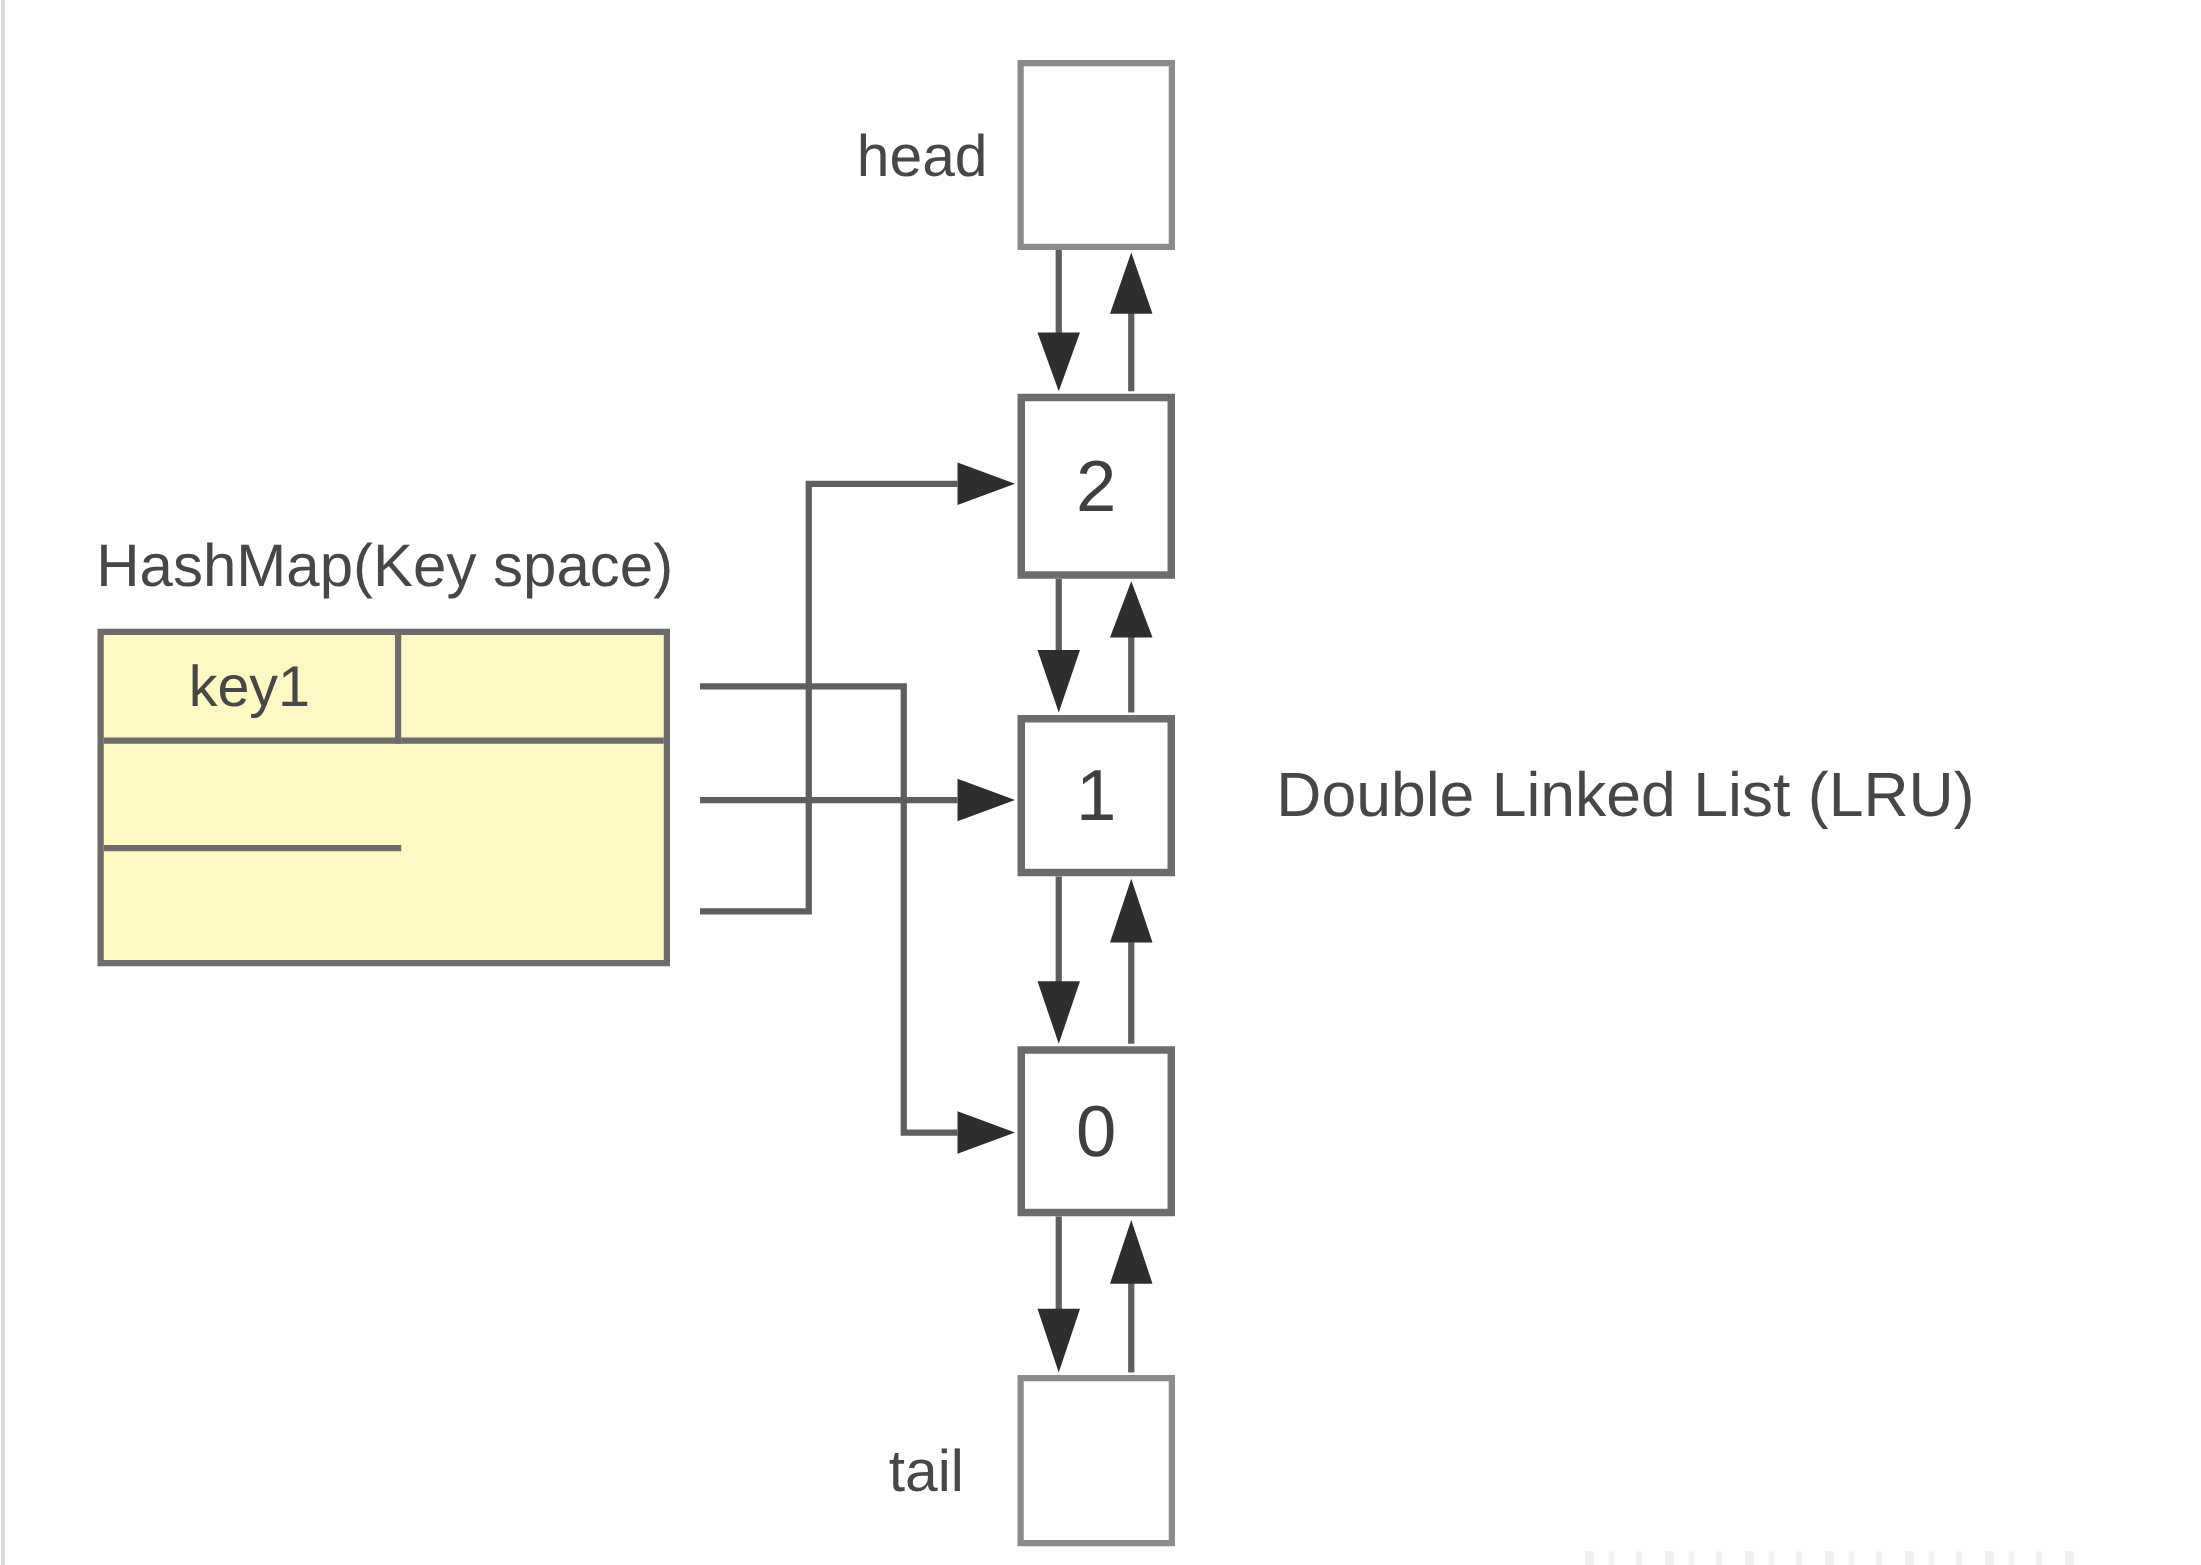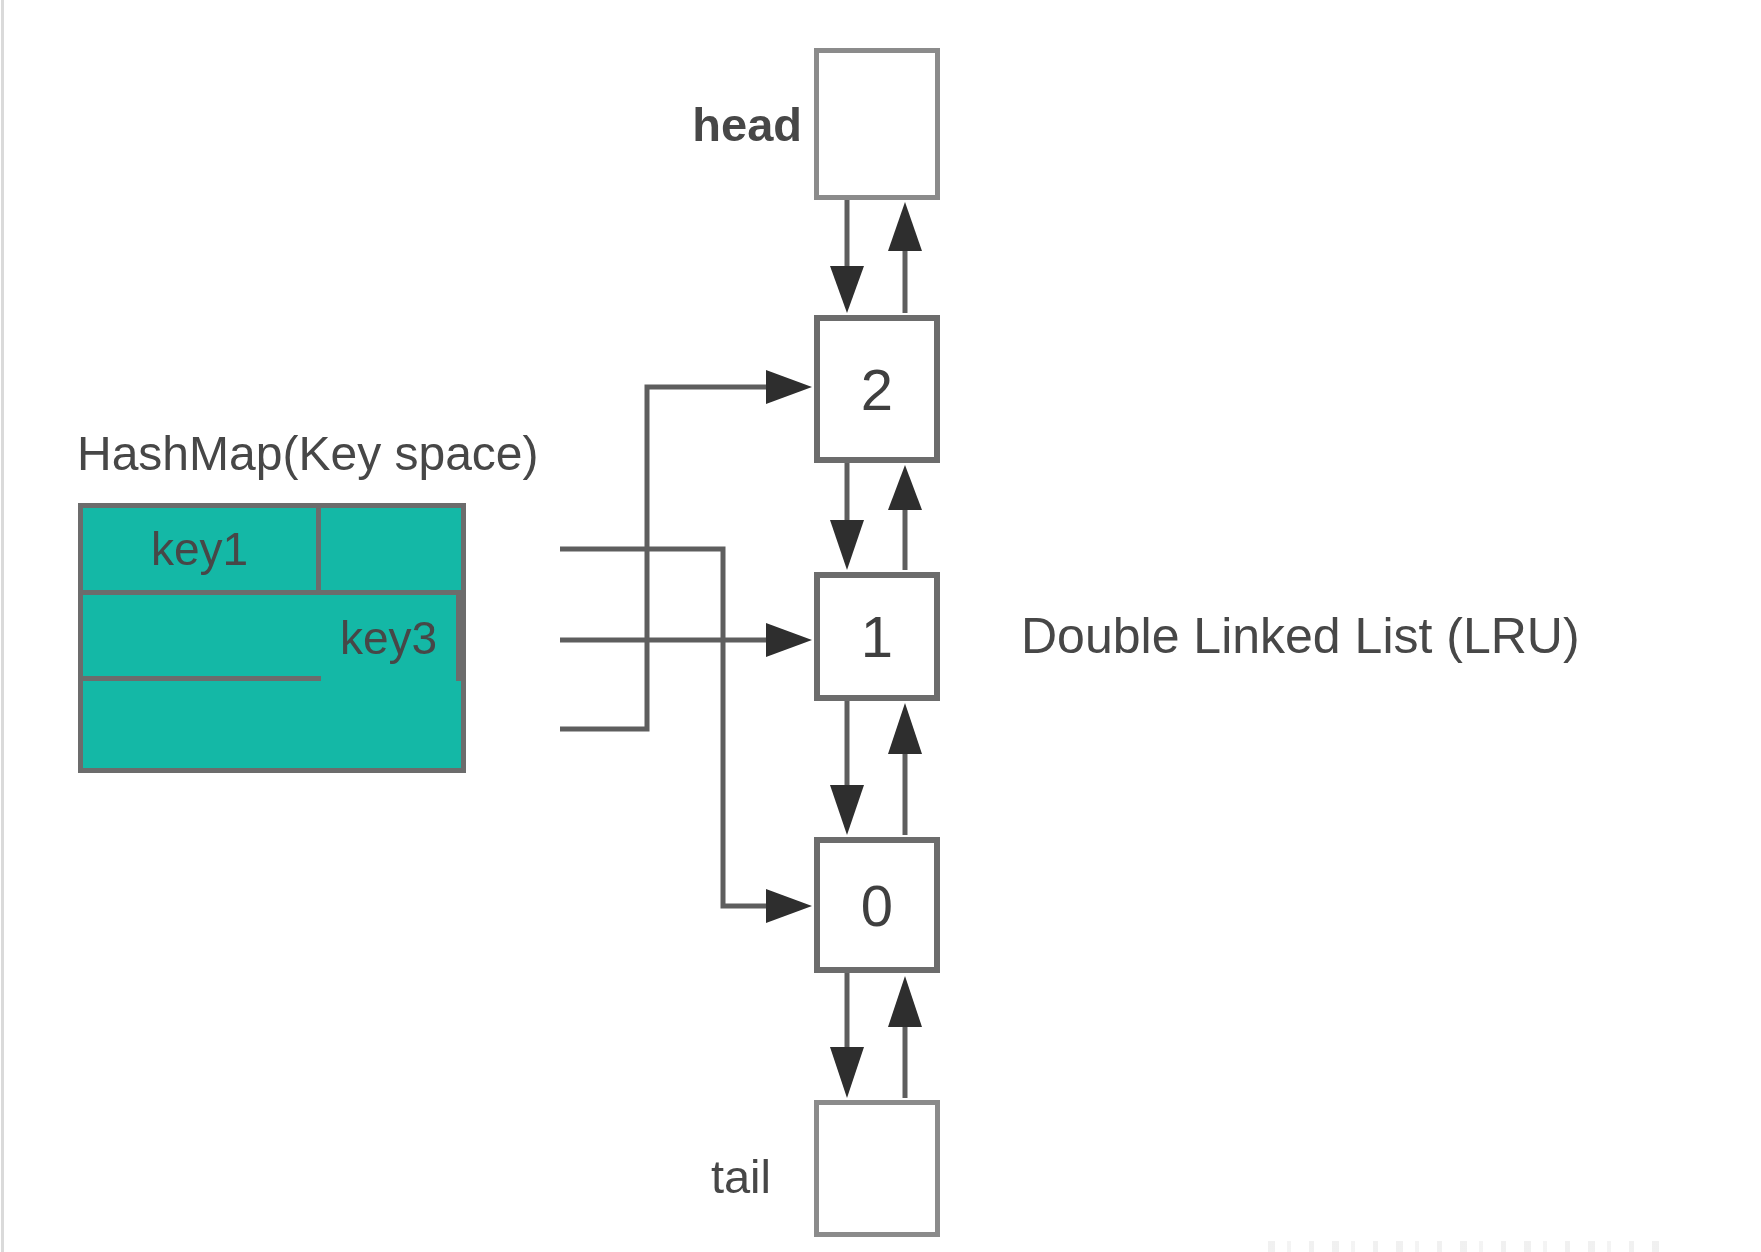--- a/index.html
+++ b/index.html
@@ -27,31 +27,31 @@
        display:flex;align-items:center;justify-content:center;}
   .endpoint{border:5px solid var(--endpoint-border);}
   .node{border:6px solid var(--node-border);font-size:58px;color:#3f3f3f;}
   .box-head{left:814px;top:48px;width:126px;height:152px;}
   .box-2{left:814px;top:315px;width:126px;height:148px;}
   .box-1{left:814px;top:572px;width:126px;height:129px;}
   .box-0{left:814px;top:837px;width:126px;height:136px;}
   .box-tail{left:814px;top:1100px;width:126px;height:137px;}
 
   .side-label{position:absolute;font-size:47px;color:var(--text);text-align:right;}
-  .label-head{left:592px;top:97px;width:210px;font-weight:bold;}
+  .label-head{left:580px;top:97px;width:210px;}
   .label-tail{left:599px;top:1149px;width:172px;}
 
   .hashmap-title{position:absolute;left:77px;top:406px;font-size:48px;color:var(--text);white-space:nowrap;margin-top:20px;}
   .dll-caption{position:absolute;left:1021px;top:607px;font-size:50px;color:var(--text);white-space:nowrap;}
 
   .hash-table{
-    position:absolute;left:78px;top:503px;width:388px;height:270px;
+    position:absolute;left:78px;top:503px;width:458px;height:270px;
     box-sizing:border-box;border:5px solid var(--table-border);
     display:grid;grid-template-columns:238px 1fr;grid-template-rows:1fr 1fr 1fr;
-    background:#14b8a6;
+    background:#fef9c3;
   }
   .cell{box-sizing:border-box;display:flex;align-items:center;justify-content:center;
         font-size:46px;color:var(--text);
         border-right:5px solid var(--table-border);
         border-bottom:5px solid var(--table-border);}
   .cell.value-cell{border-right:none;}
   .cell.last-row{border-bottom:none;}
 
   .watermark-marks{
     position:absolute;left:1268px;top:1241px;width:396px;height:11px;opacity:.75;
@@ -119,21 +119,20 @@
       <polygon class="c-head" points="766,370 766,404 812,387"></polygon>
     </g>
   </svg>
 
   <div class="hashmap-title">HashMap(Key space)</div>
 
   <div class="hash-table">
     <div class="cell key-cell">key1</div>
     <div class="cell value-cell"></div>
     <div class="cell value-cell"></div>
-    <div class="cell key-cell last-row">key3</div>
     <div class="cell value-cell last-row"></div>
   </div>
 
   <div class="side-label label-head">head</div>
   <div class="box endpoint box-head"></div>
 
   <div class="box node box-2">2</div>
   <div class="box node box-1">1</div>
   <div class="box node box-0">0</div>
 

